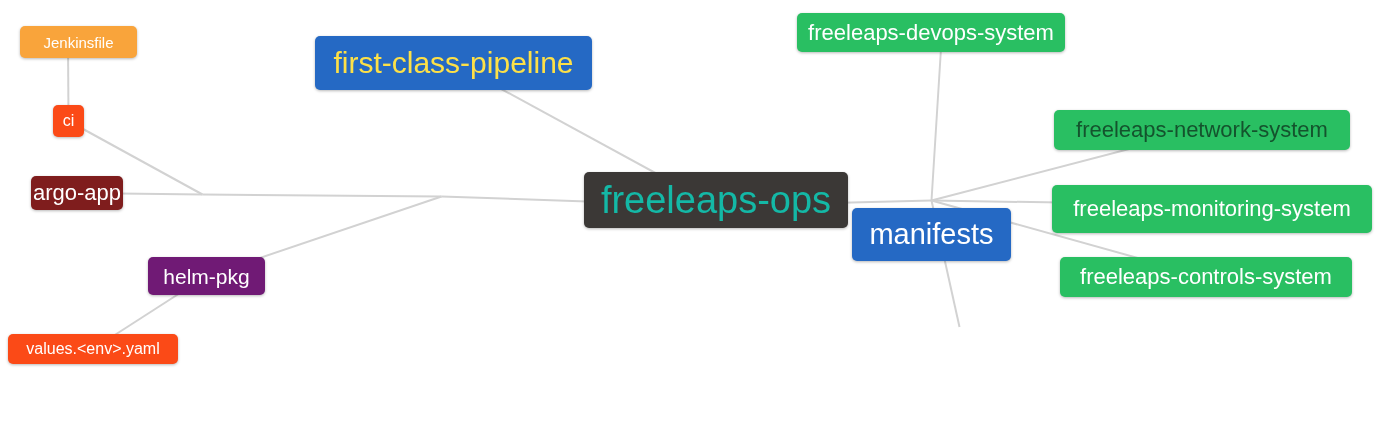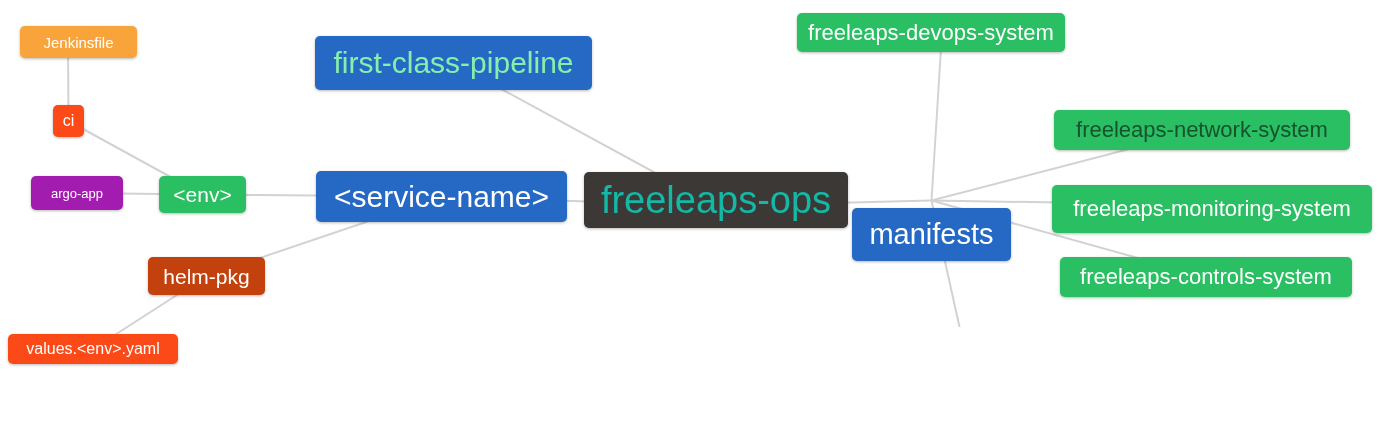--- a/index.html
+++ b/index.html
@@ -54,26 +54,24 @@
       <line x1="441.5" y1="196.5" x2="716" y2="206" stroke="#D2D2D2" stroke-width="2"></line>
       <line x1="716" y1="206" x2="931.5" y2="200.5" stroke="#D2D2D2" stroke-width="2"></line>
       <line x1="931.5" y1="200.5" x2="941" y2="48.5" stroke="#D2D2D2" stroke-width="2"></line>
       <line x1="931.5" y1="200.5" x2="1202" y2="130" stroke="#D2D2D2" stroke-width="2"></line>
       <line x1="931.5" y1="200.5" x2="1212" y2="205" stroke="#D2D2D2" stroke-width="2"></line>
       <line x1="931.5" y1="200.5" x2="1206" y2="277" stroke="#D2D2D2" stroke-width="2"></line>
       <line x1="931.5" y1="200.5" x2="959.5" y2="327" stroke="#D2D2D2" stroke-width="2"></line>
     </svg>
 
   <div class="node" style="left: 584px; top: 172px; width: 264px; height: 56px; font-size: 38px; background: rgb(59, 56, 54); color: #14b8a6;">freeleaps-ops</div>
-  <div class="node" style="left: 315px; top: 36px; width: 277px; height: 54px; font-size: 30px; background: rgb(37, 105, 196); color: #86efac;">first-class-pipeline</div>
-  <div class="node" style="left: 316px; top: 171px; width: 251px; height: 51px; font-size: 30px; background: rgb(37, 105, 196); color: rgb(255, 255, 255);">&lt;service-name&gt;</div>
+  <div class="node" style="left: 315px; top: 36px; width: 277px; height: 54px; font-size: 30px; background: rgb(37, 105, 196); color: #fde047;">first-class-pipeline</div>
   <div class="node" style="left: 852px; top: 174px; width: 159px; height: 53px; font-size: 29px; background: rgb(37, 105, 196); color: rgb(255, 255, 255); margin-top: 34px;">manifests</div>
-  <div class="node" style="left: 159px; top: 176px; width: 87px; height: 37px; font-size: 21px; background: rgb(41, 191, 98); color: rgb(255, 255, 255);">&lt;env&gt;</div>
-  <div class="node" style="left: 148px; top: 257px; width: 117px; height: 38px; font-size: 21px; background: #c2410c; color: rgb(255, 255, 255); text-align: center;">helm-pkg</div>
+  <div class="node" style="left: 148px; top: 257px; width: 117px; height: 38px; font-size: 21px; background: #701a75; color: rgb(255, 255, 255); text-align: center;">helm-pkg</div>
   <div class="node" style="left: 53px; top: 105px; width: 31px; height: 32px; font-size: 16px; background: rgb(251, 74, 23); color: rgb(255, 255, 255);">ci</div>
-  <div class="node" style="left: 31px; top: 176px; width: 92px; height: 34px; font-size: 13px; background: #a21caf; color: rgb(255, 255, 255);">argo-app</div>
+  <div class="node" style="left: 31px; top: 176px; width: 92px; height: 34px; font-size: 22px; background: #7f1d1d; color: rgb(255, 255, 255);">argo-app</div>
   <div class="node" style="left: 20px; top: 26px; width: 117px; height: 32px; font-size: 15px; background: rgb(249, 164, 59); color: rgb(255, 255, 255);">Jenkinsfile</div>
   <div class="node" style="left: 8px; top: 334px; width: 170px; height: 30px; font-size: 16px; background: rgb(251, 74, 23); color: rgb(255, 255, 255);">values.&lt;env&gt;.yaml</div>
   <div class="node" style="left: 797px; top: 13px; width: 268px; height: 39px; font-size: 22px; background: rgb(41, 191, 98); color: rgb(255, 255, 255);">freeleaps-devops-system</div>
   <div class="node" style="left: 1054px; top: 110px; width: 296px; height: 40px; font-size: 22px; background: rgb(41, 191, 98); color: #14532d;">freeleaps-network-system</div>
   <div class="node" style="left: 1052px; top: 185px; width: 320px; height: 48px; font-size: 22px; background: rgb(41, 191, 98); color: rgb(255, 255, 255);">freeleaps-monitoring-system</div>
   <div class="node" style="left: 1060px; top: 257px; width: 292px; height: 40px; font-size: 22px; background: rgb(41, 191, 98); color: rgb(255, 255, 255);">freeleaps-controls-system</div>
 </div>
 
 </body></html>

